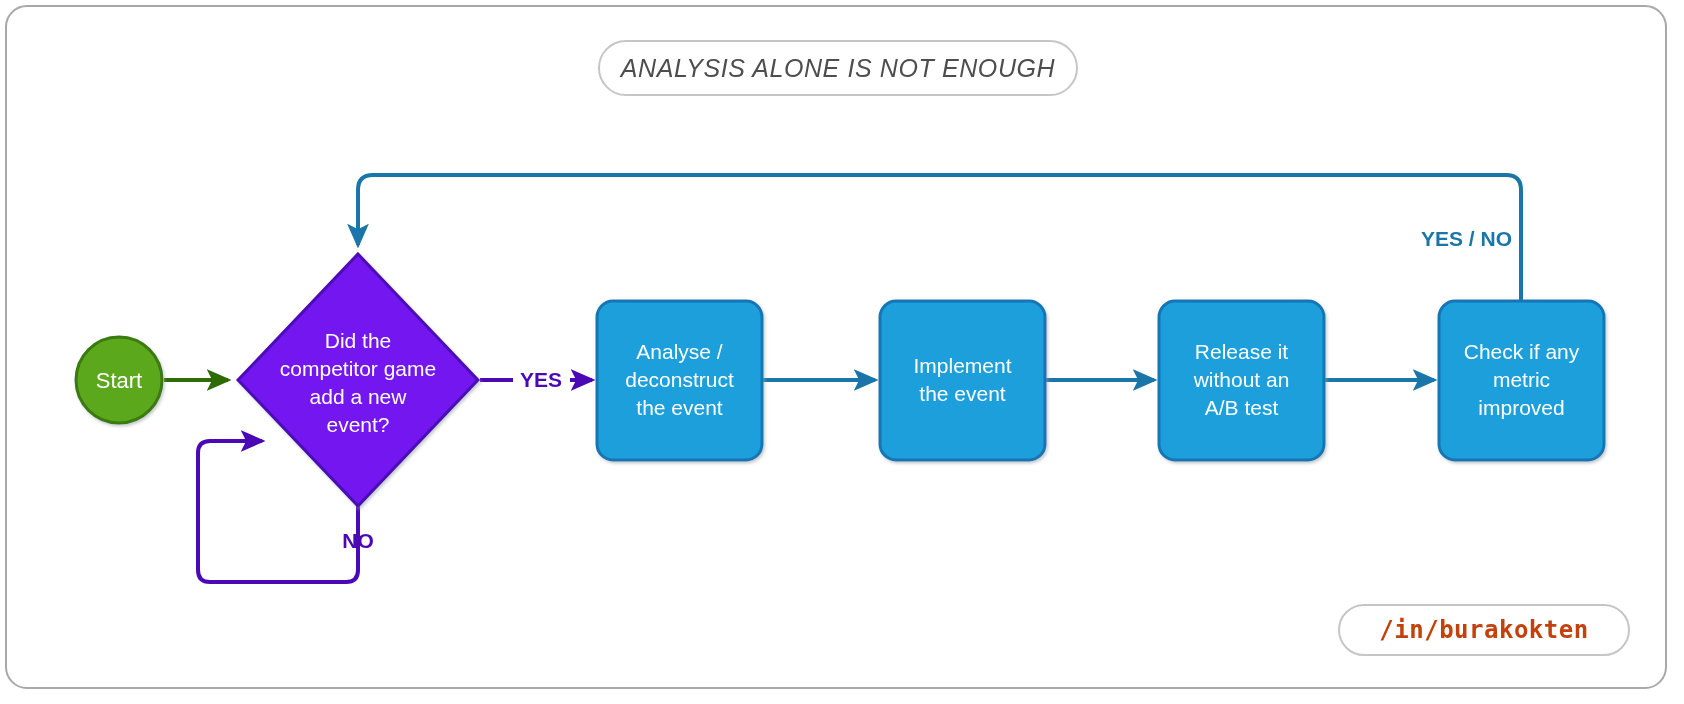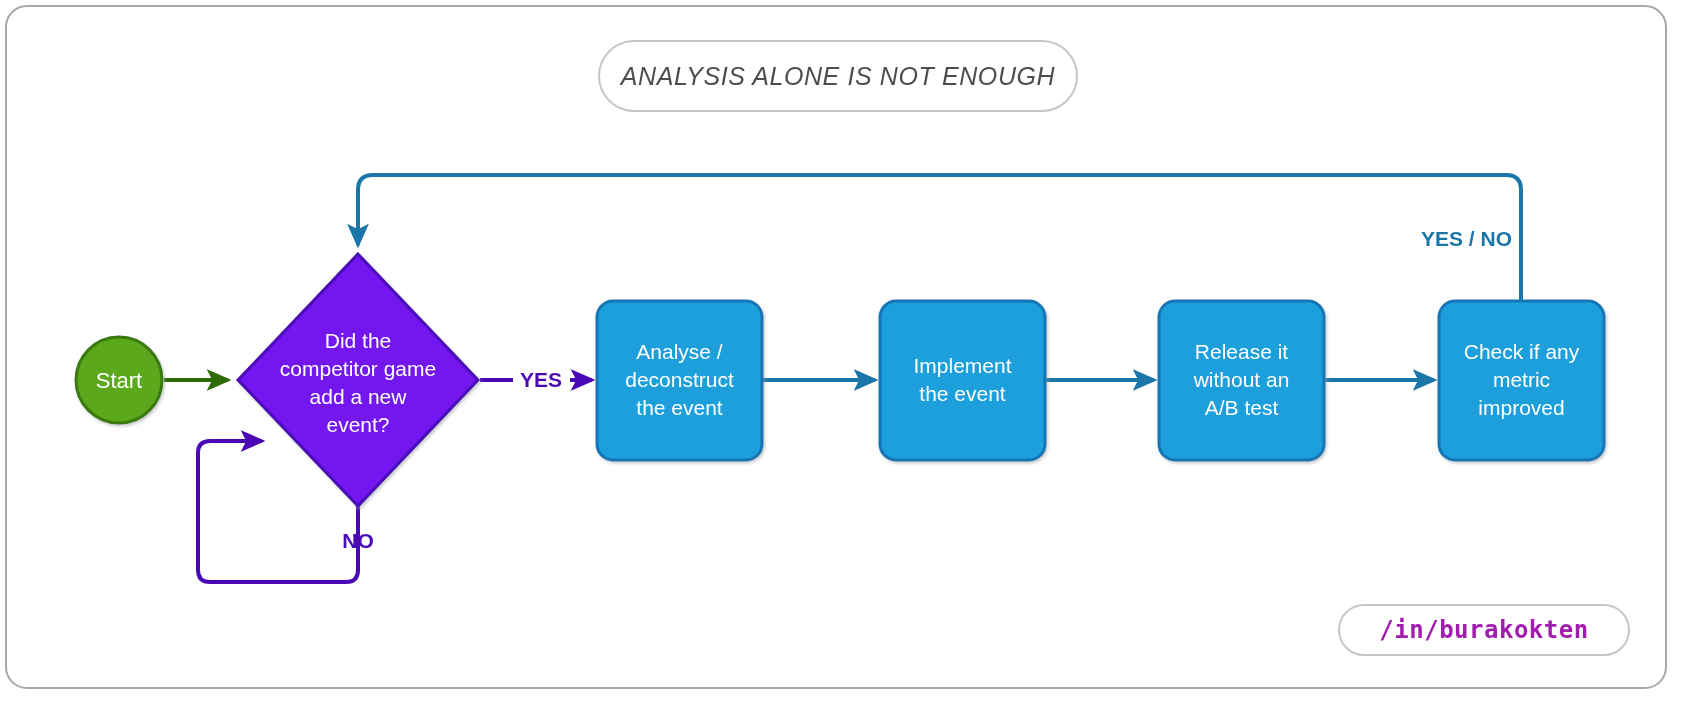--- a/index.html
+++ b/index.html
@@ -33,40 +33,40 @@
     justify-content: center;
     background: #ffffff;
     border: 2px solid #c6c6c6;
     border-radius: 999px;
     box-sizing: border-box;
   }
   #title-pill {
     left: 598px;
     top: 40px;
     width: 480px;
-    height: 72px;
+    height: 56px;
   }
   #title-text {
     font-style: italic;
     font-size: 25px;
     letter-spacing: 0.6px;
     color: #4d4d4d;
     white-space: nowrap;
   }
   #handle-pill {
     left: 1338px;
     top: 604px;
     width: 292px;
     height: 52px;
   }
   #handle-text {
     font-family: "DejaVu Sans Mono", "Liberation Mono", monospace;
     font-weight: bold;
     font-size: 24px;
-    color: #a21caf;
+    color: #c2410c;
     letter-spacing: 0.5px;
     white-space: nowrap;
   }
   svg#flow {
     position: absolute;
     left: 0;
     top: 0;
     width: 1684px;
     height: 704px;
   }

